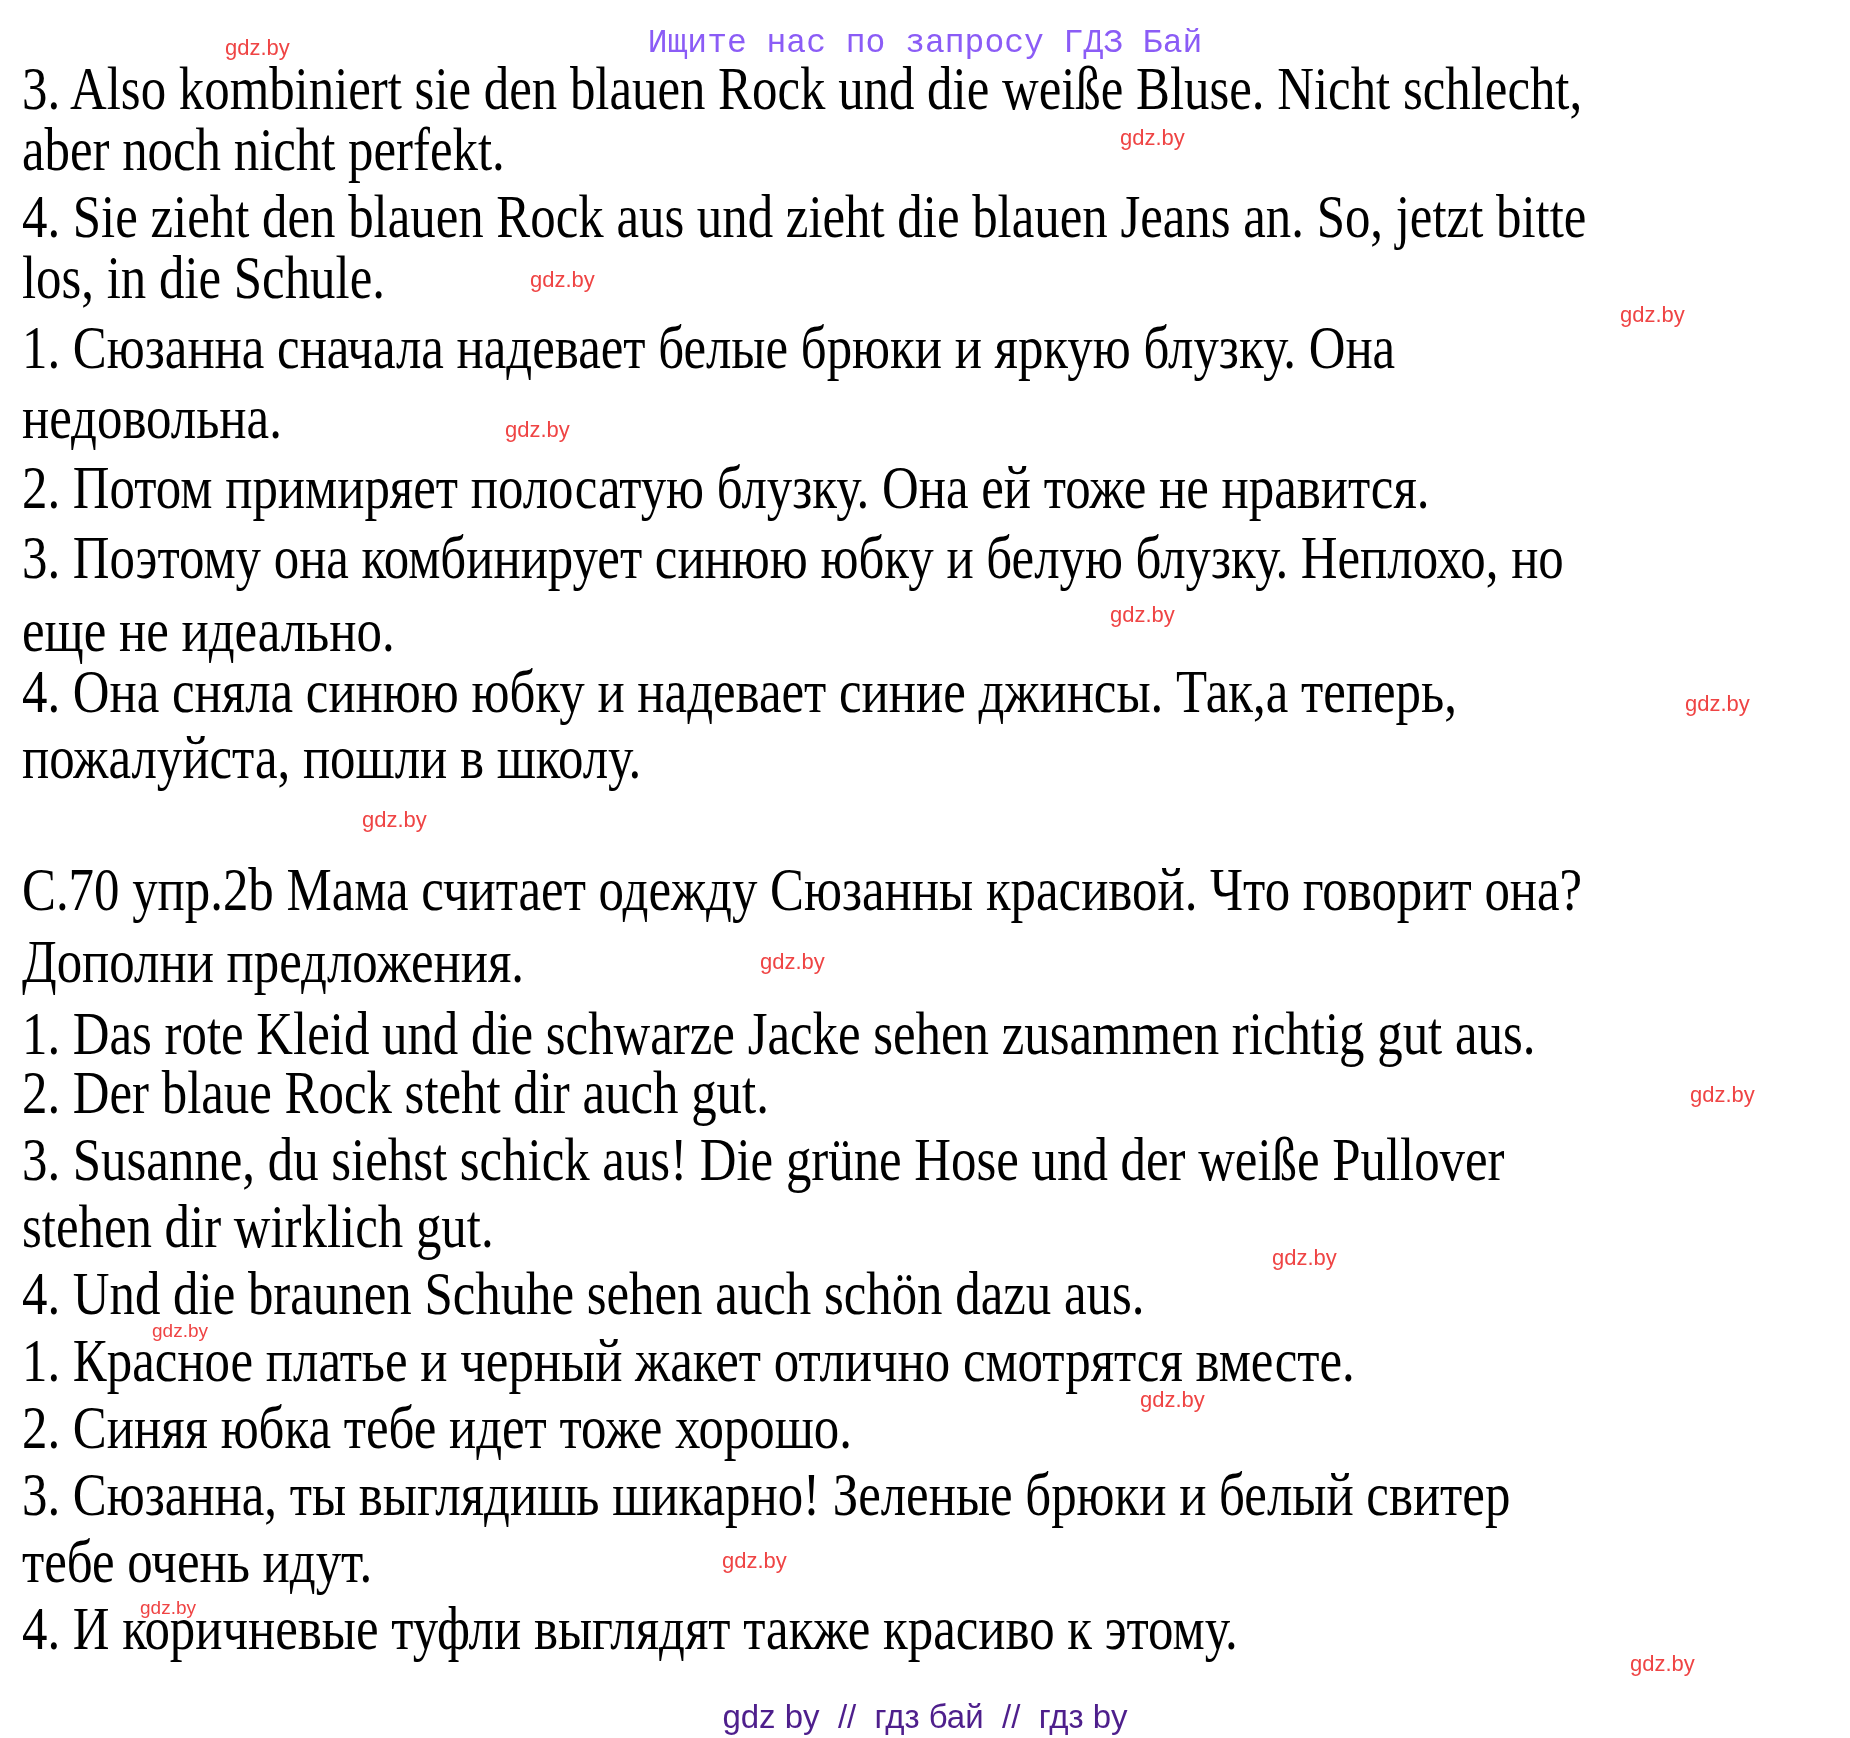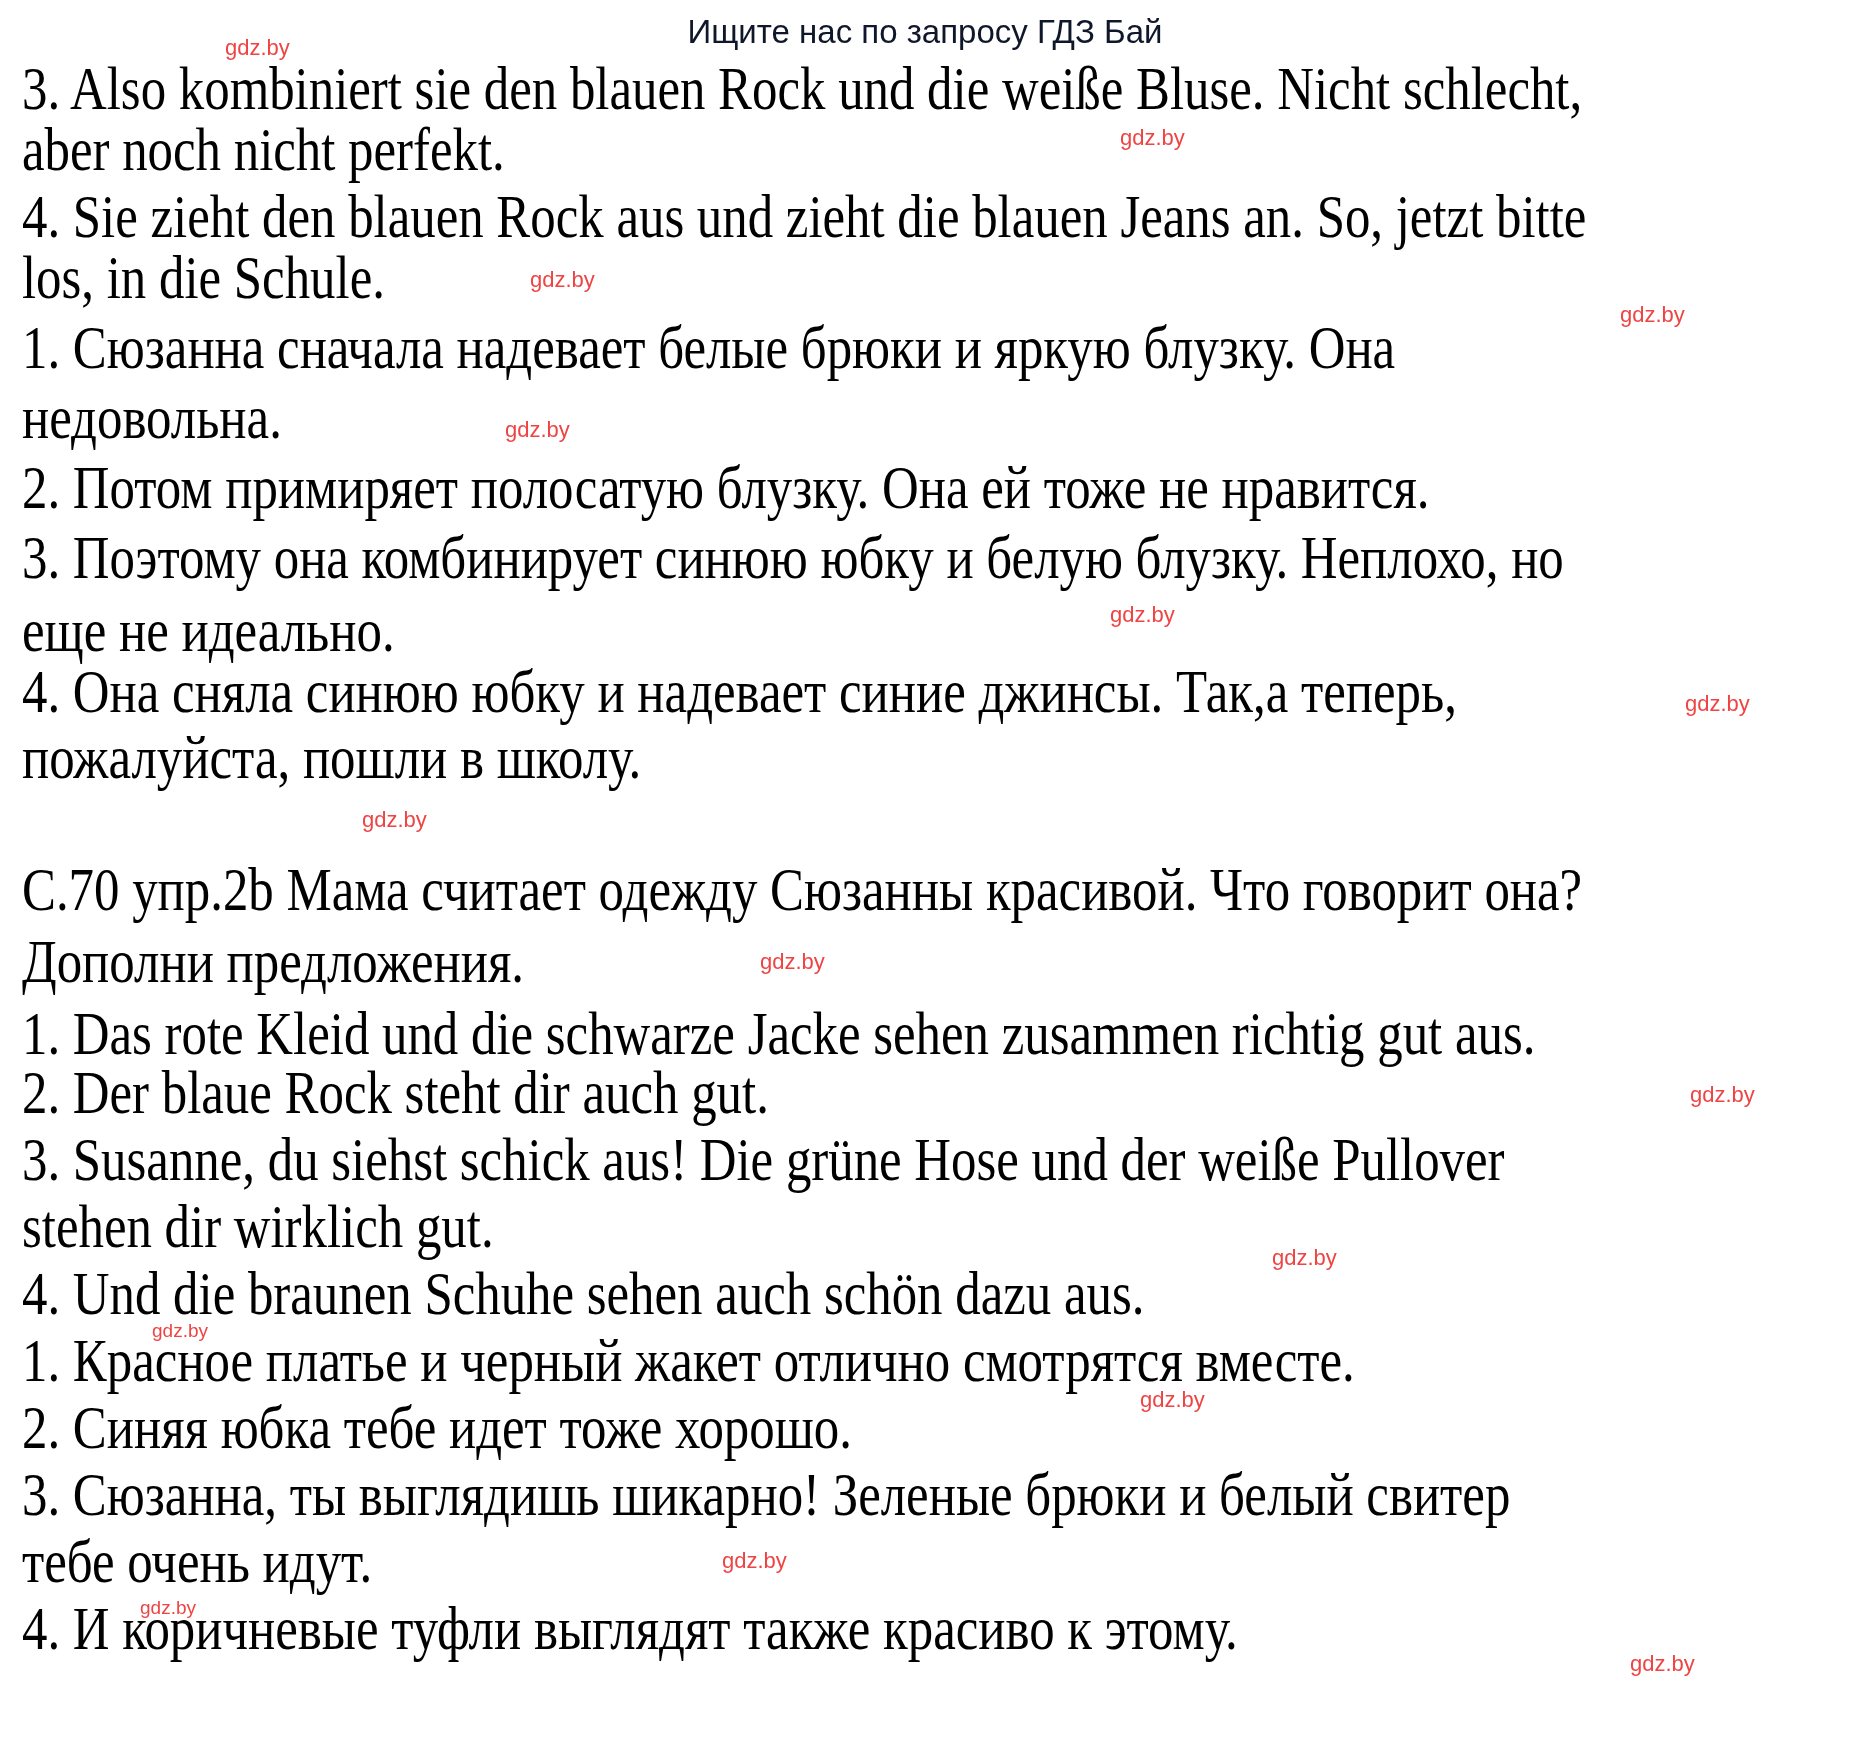--- a/index.html
+++ b/index.html
@@ -10,28 +10,28 @@
   .page {
     position: relative;
     width: 1850px;
     height: 1738px;
     background: #ffffff;
     overflow: hidden;
     font-family: "Liberation Serif", "DejaVu Serif", serif;
   }
   .promo-header {
     position: absolute;
-    top: 12px;
+    top: 24px;
     left: 0;
     width: 100%;
     text-align: center;
-    font-family: Liberation Sans, sans-serif;
+    font-family: Liberation Mono, monospace;
     font-size: 33px;
     line-height: 40px;
-    color: #0f172a;
+    color: #8b5cf6;
   }
   .text-line {
     position: absolute;
     left: 22px;
     white-space: nowrap;
     font-size: 62px;
     line-height: 62px;
     color: #000000;
     transform: scaleX(0.82);
     transform-origin: 0 50%;
@@ -102,14 +102,15 @@
   <span class="wm" style="left:362px;  top:808px">gdz.by</span>
   <span class="wm" style="left:760px;  top:950px">gdz.by</span>
   <span class="wm" style="left:1690px; top:1083px">gdz.by</span>
   <span class="wm" style="left:1272px; top:1246px">gdz.by</span>
   <span class="wm small" style="left:152px;  top:1320px">gdz.by</span>
   <span class="wm" style="left:1140px; top:1388px">gdz.by</span>
   <span class="wm" style="left:722px;  top:1549px">gdz.by</span>
   <span class="wm small" style="left:140px;  top:1597px">gdz.by</span>
   <span class="wm" style="left:1630px; top:1652px">gdz.by</span>
 
+  <div class="site-footer">gdz by  //  гдз бай  //  гдз by</div>
 
 </div>
 
 </body></html>

